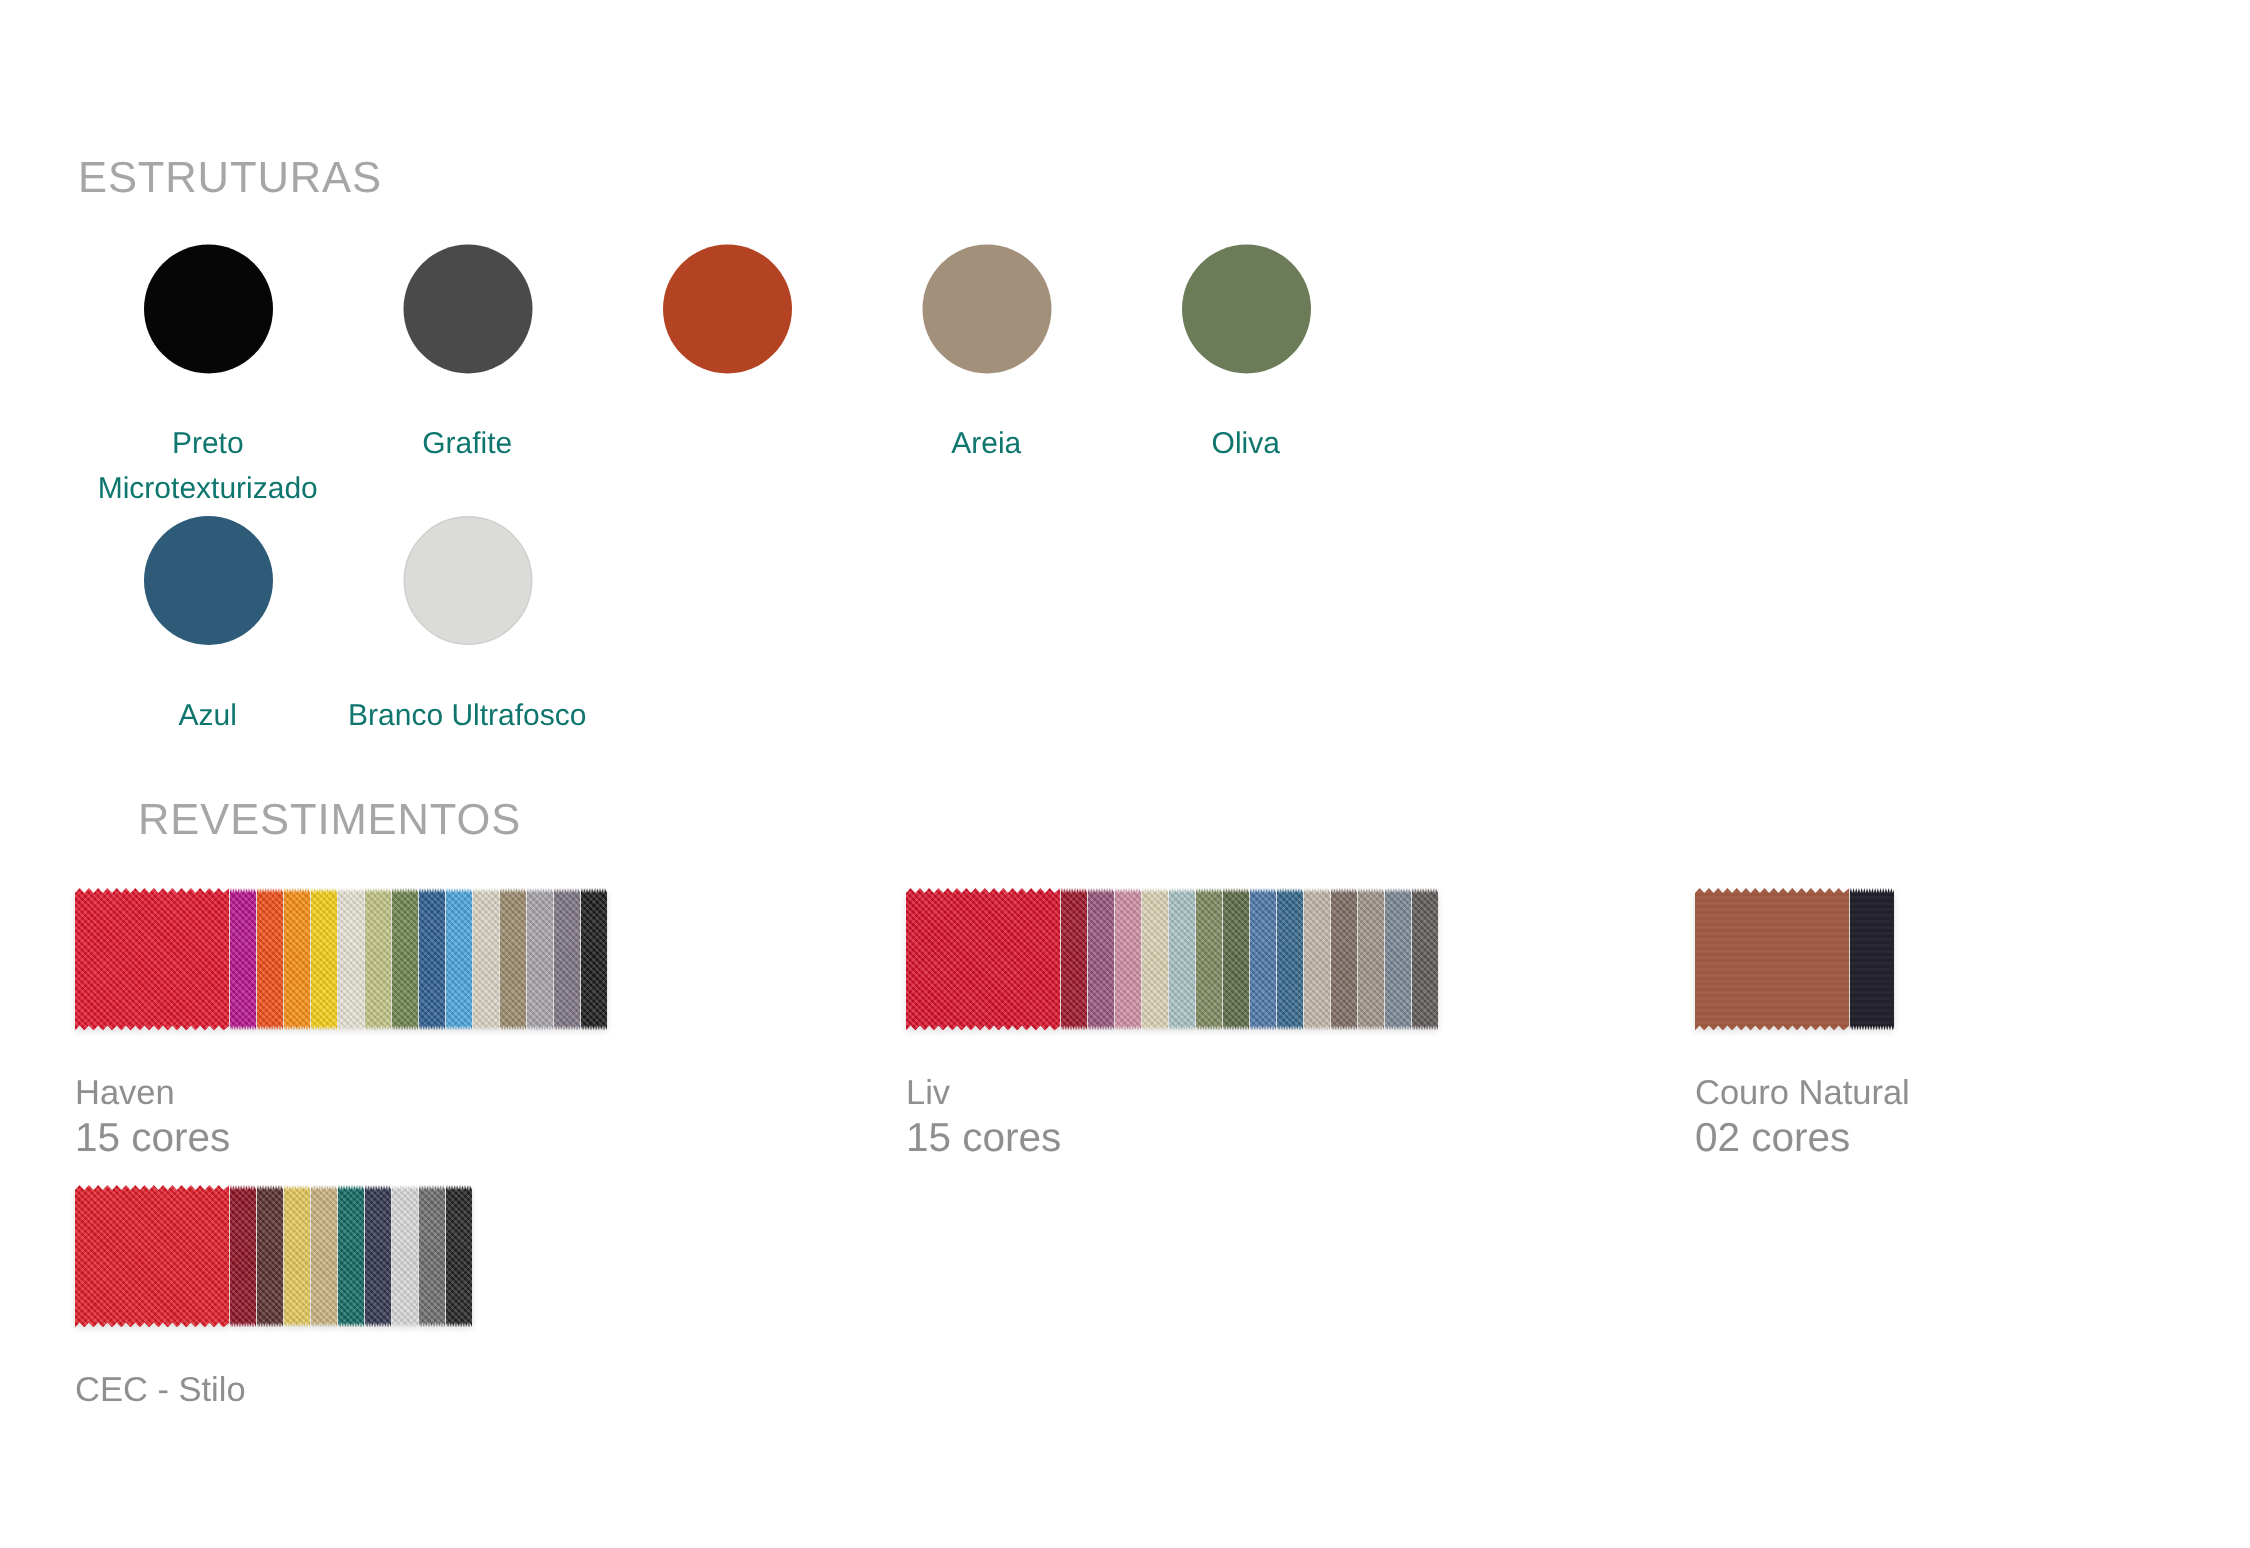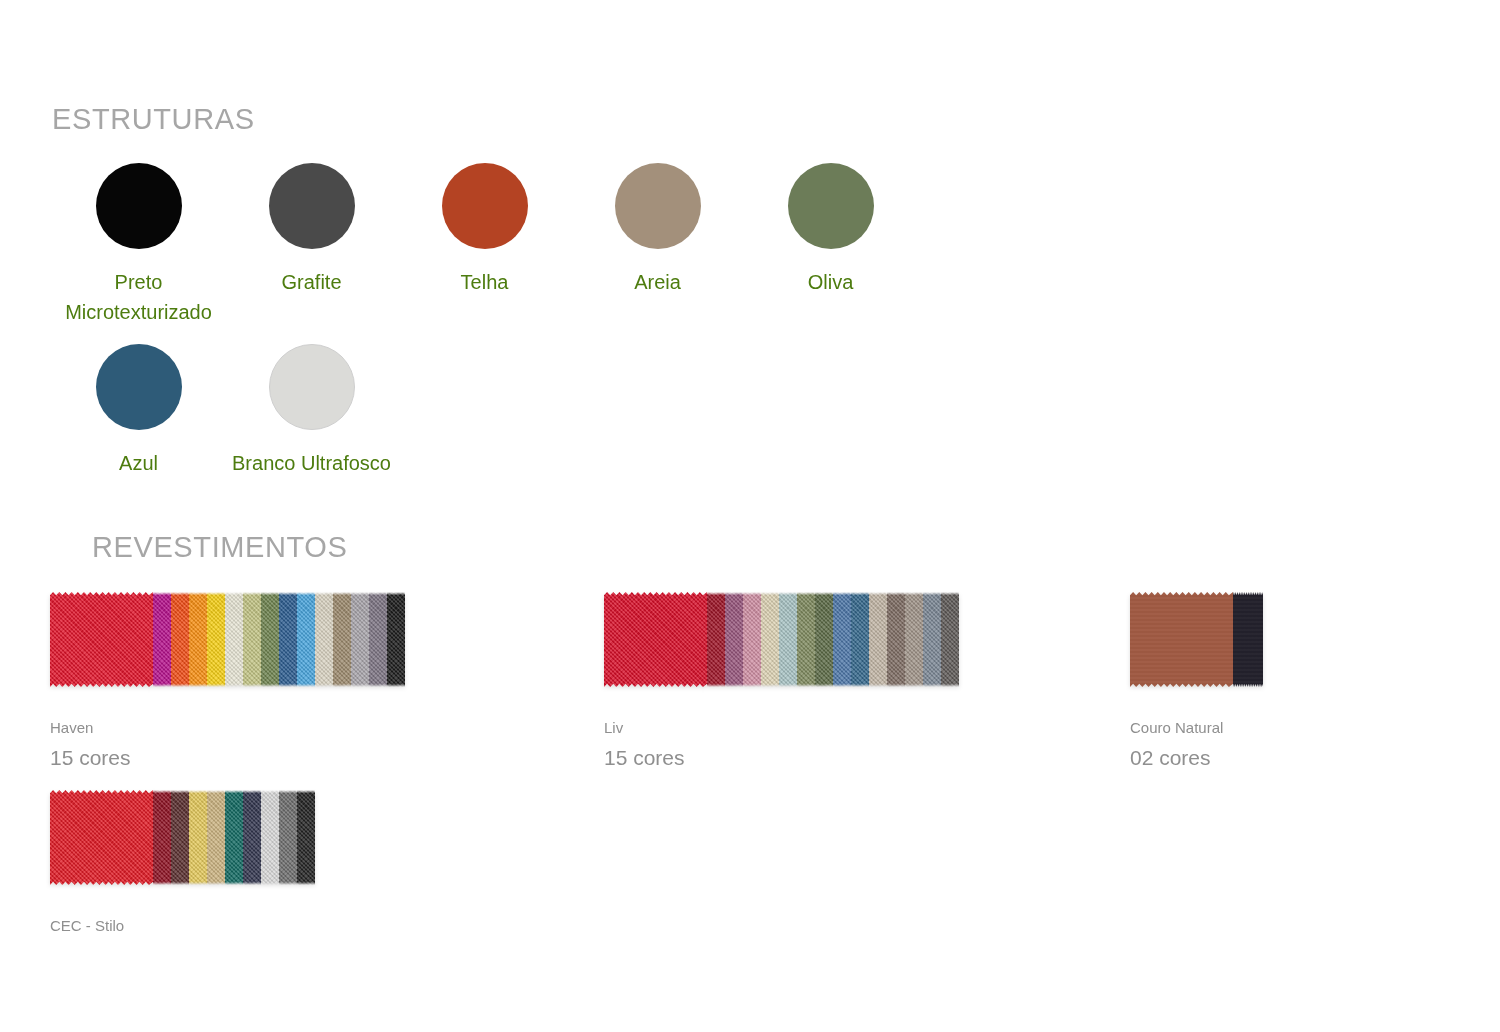--- a/index.html
+++ b/index.html
@@ -59,24 +59,24 @@
     height: 86px;
     border-radius: 50%;
     display: block;
   }
   .color-dot.bordered {
     border: 1px solid #cfcfcf;
     width: 86px;
     height: 86px;
   }
   .color-label {
-    margin-top: 18px;
+    margin-top: 32px;
     font-size: 20px;
     line-height: 30px;
-    color: #4d7c0f;
+    color: #0f766e;
     text-align: center;
     font-weight: 400;
     white-space: pre-line;
     width: 230px;
   }
 
   
   .fabric-group {
     position: absolute;
   }
@@ -118,27 +118,27 @@
       84% 100%, 81% 96.5%, 78% 100%, 75% 96.5%, 72% 100%, 69% 96.5%,
       66% 100%, 63% 96.5%, 60% 100%, 57% 96.5%, 54% 100%, 51% 96.5%,
       48% 100%, 45% 96.5%, 42% 100%, 39% 96.5%, 36% 100%, 33% 96.5%,
       30% 100%, 27% 96.5%, 24% 100%, 21% 96.5%, 18% 100%, 15% 96.5%,
       12% 100%, 9% 96.5%, 6% 100%, 3% 96.5%, 0% 100%
     );
   }
 
   .fabric-caption {
     margin-top: 26px;
-    font-size: 15px;
+    font-size: 23px;
     line-height: 30px;
     color: #8f8f8f;
     white-space: nowrap;
   }
   .fabric-count {
-    font-size: 21px;
+    font-size: 27px;
     line-height: 30px;
     color: #8f8f8f;
     white-space: nowrap;
   }
 
   
   .tex {
     position: absolute;
     inset: 0;
     background-image:
@@ -165,21 +165,20 @@
         <span class="color-dot" style="background: rgb(6, 6, 6);"></span>
         <div class="color-label">Preto
 Microtexturizado</div>
       </div>
       <div class="color-item">
         <span class="color-dot" style="background: rgb(74, 74, 74);"></span>
         <div class="color-label">Grafite</div>
       </div>
       <div class="color-item">
         <span class="color-dot" style="background: rgb(180, 67, 35);"></span>
-        <div class="color-label">Telha</div>
       </div>
       <div class="color-item">
         <span class="color-dot" style="background: rgb(163, 144, 123);"></span>
         <div class="color-label">Areia</div>
       </div>
       <div class="color-item">
         <span class="color-dot" style="background: rgb(108, 124, 88);"></span>
         <div class="color-label">Oliva</div>
       </div>
     </div>

